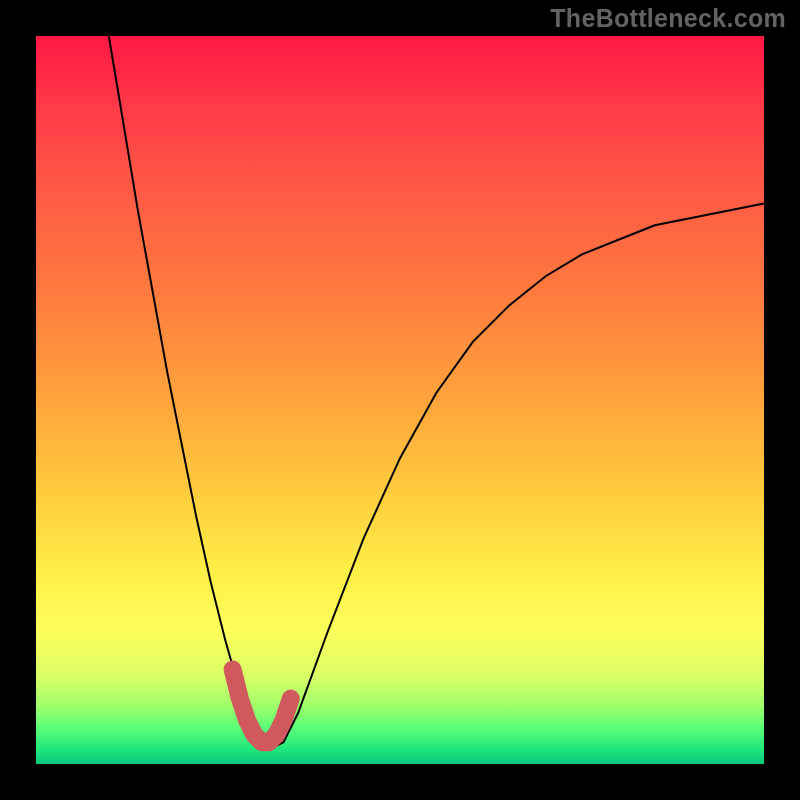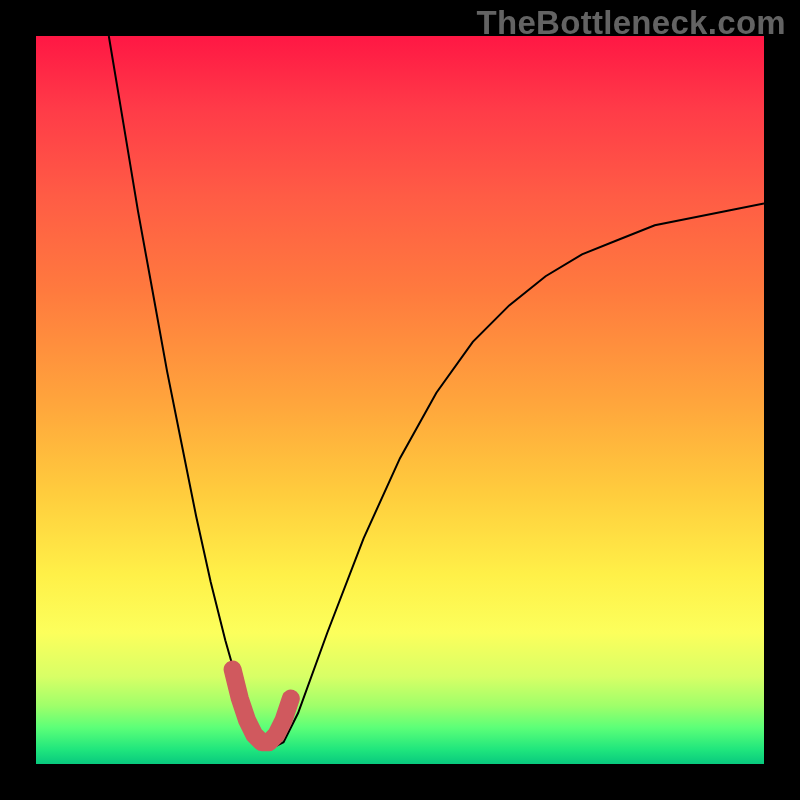--- a/index.html
+++ b/index.html
@@ -15,21 +15,21 @@
     position: relative;
     width: 800px;
     height: 800px;
     background: #000;
   }
   .watermark {
     position: absolute;
     top: 4px;
     right: 14px;
     color: #636363;
-    font-size: 33px;
+    font-size: 25px;
     font-weight: 600;
     letter-spacing: 0.3px;
     z-index: 10;
   }
   .plot-area {
     position: absolute;
     left: 36px;
     top: 36px;
     width: 728px;
     height: 728px;

